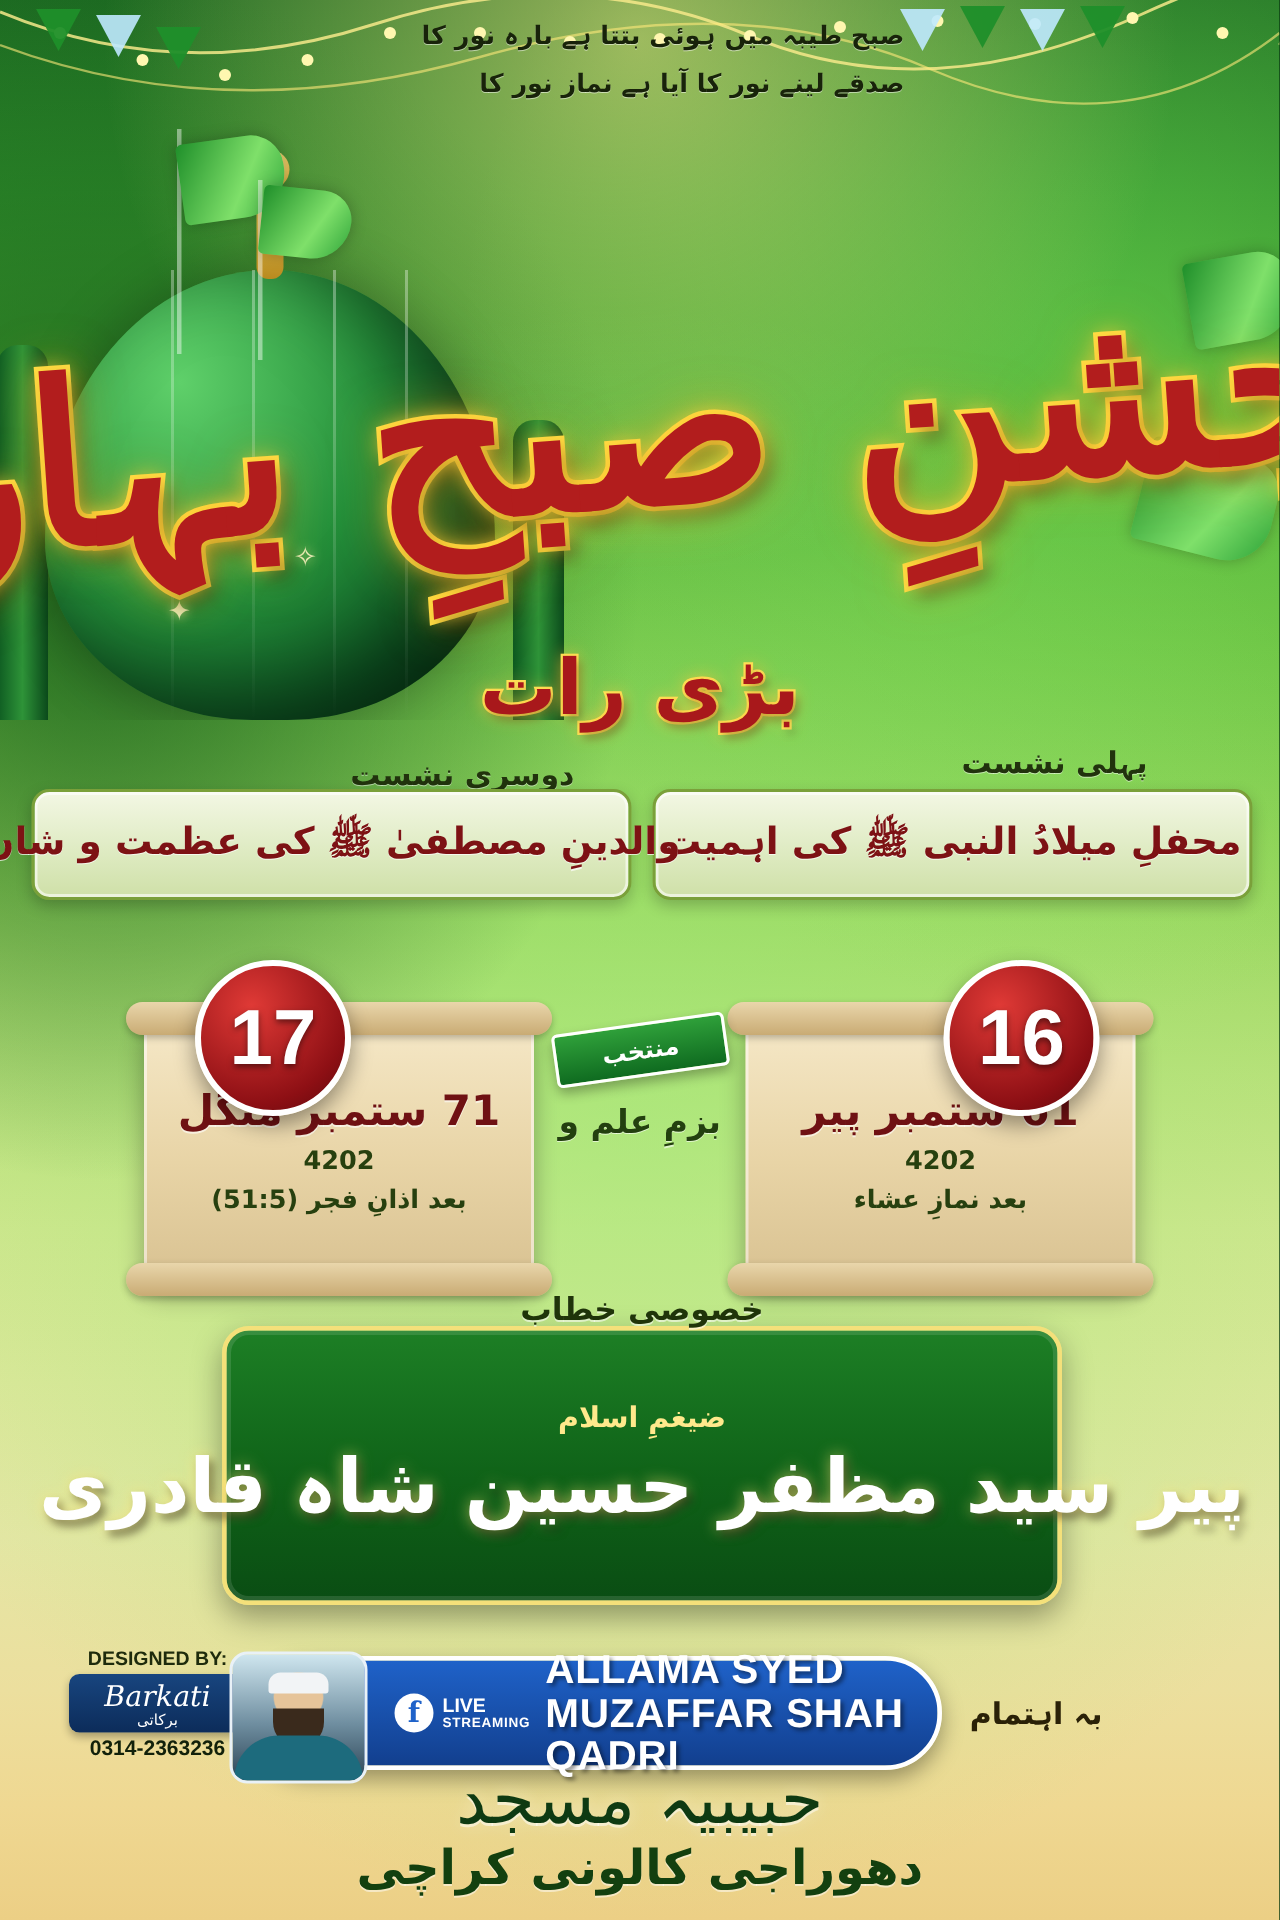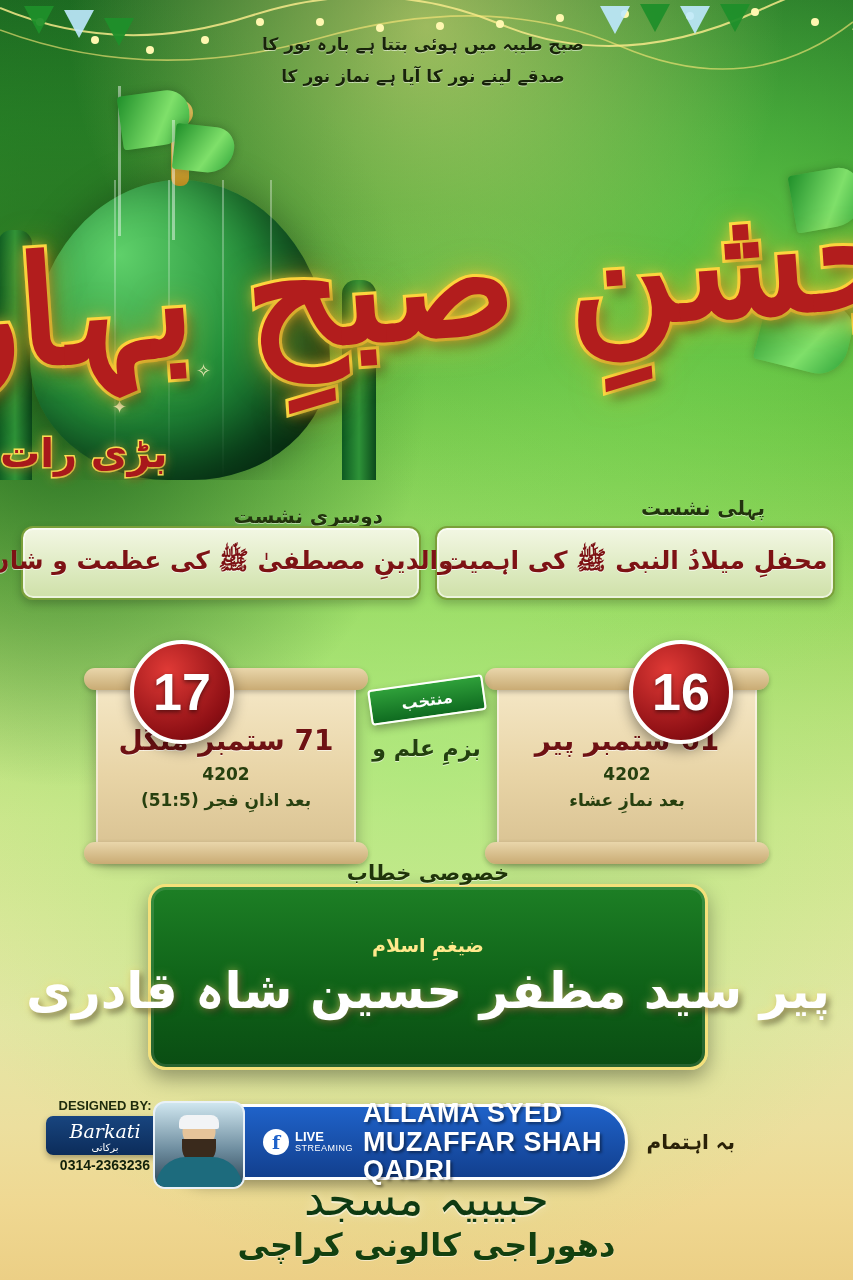--- a/index.html
+++ b/index.html
@@ -79,22 +79,22 @@
   
   .bunting { position: absolute; left: 0; top: 0; width: 853px; height: 120px; }
 
   
   .urdu {
     font-family: "DejaVu Sans", sans-serif;
     direction: rtl; unicode-bidi: bidi-override;
   }
 
   .top-couplet {
-    position: absolute; right: 250px; top: 28px; width: 360px;
-    text-align: center; color: #18230a;
+    position: absolute; right: 250px; top: 8px; width: 360px;
+    text-align: right; color: #18230a;
     font-size: 17px; line-height: 1.9; font-weight: bold;
     text-shadow: 0 1px 0 rgba(255,255,255,0.5);
   }
 
   
   .title-wrap {
     position: absolute; left: 0; top: 120px; width: 853px; height: 330px;
     display: flex; align-items: center; justify-content: center;
   }
   .title {
@@ -106,22 +106,22 @@
     text-shadow:
       0 0 14px rgba(255,210,60,0.95),
       0 0 34px rgba(255,170,20,0.6),
       6px 8px 12px rgba(0,0,0,0.45);
     transform: rotate(-4deg);
     white-space: nowrap;
   }
 
   .subtitle {
     position: absolute; left: 0; top: 430px; width: 853px;
-    text-align: left;
-    font-size: 40px; font-weight: bold;
+    text-align: center;
+    font-size: 51px; font-weight: bold;
     color: #a8181b;
     -webkit-text-stroke: 3px #ffe45a;
     paint-order: stroke fill;
     text-shadow: 0 0 12px rgba(255,200,60,0.9), 3px 4px 6px rgba(0,0,0,0.35);
   }
 
   
   .sessions {
     position: absolute; left: 0; top: 496px; width: 853px; height: 120px;
   }
@@ -286,21 +286,21 @@
   .fb-live {
     margin-left: 92px; display: flex; align-items: center; gap: 6px;
   }
   .fb-circle {
     width: 26px; height: 26px; border-radius: 50%; background: #ffffff;
     color: #1f62c9; font-weight: bold; font-size: 19px;
     display: flex; align-items: center; justify-content: center;
     font-family: "DejaVu Serif", serif;
   }
   .fb-text { color: #fff; font-size: 13px; font-weight: bold; line-height: 1.1; }
-  .fb-text small { display: block; font-size: 9px; font-weight: normal; letter-spacing: 0.5px; }
+  .fb-text small { display: block; font-size: 9px; font-weight: bold; letter-spacing: 0.5px; }
   .live-names {
     margin-left: 10px; color: #ffffff; font-weight: bold;
     font-size: 27px; line-height: 1.05; letter-spacing: 0.5px;
     text-shadow: 2px 2px 3px rgba(0,0,0,0.45);
   }
 
   
   .venue {
     position: absolute; left: 0; bottom: 16px; width: 853px; text-align: center;
   }

